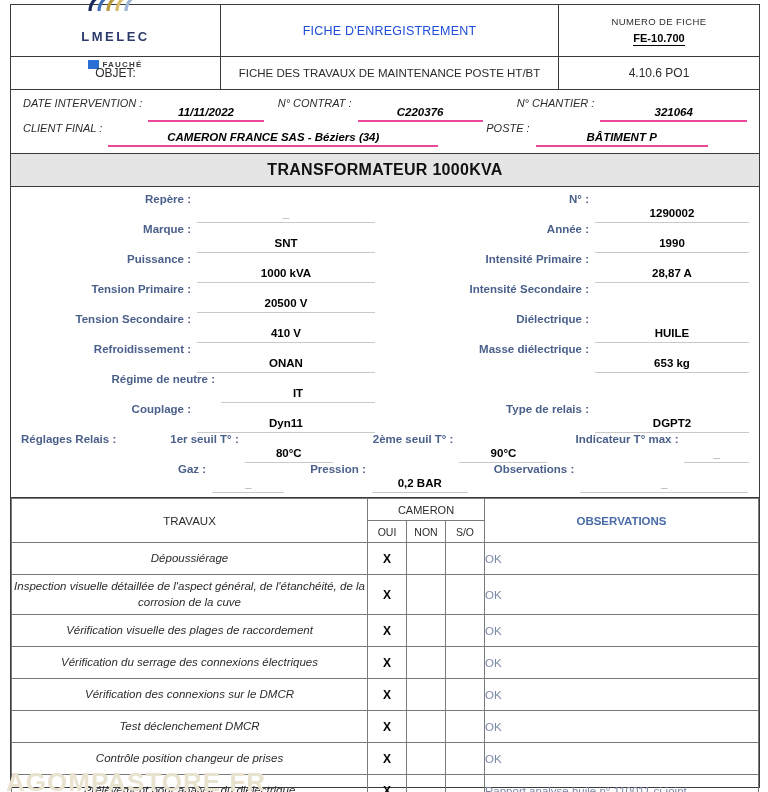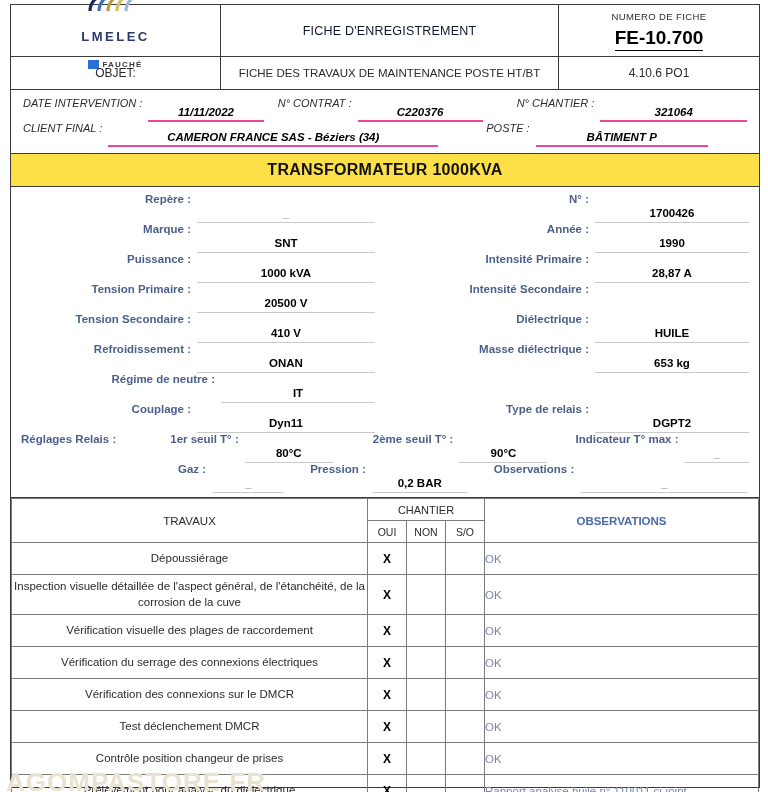--- a/index.html
+++ b/index.html
@@ -32,31 +32,31 @@
   }
   .hdr-logo {
     width: 210px;
     border-right: 1.5px solid #3a3a3a;
     display: flex; align-items: center; justify-content: center;
   }
   .hdr-title {
     flex: 1;
     border-right: 1.5px solid #3a3a3a;
     display: flex; align-items: center; justify-content: center;
-    font-size: 12.5px; letter-spacing: .2px; color: #0f172a;
+    font-size: 12.5px; letter-spacing: .2px; color: #1d4ed8;
   }
   .hdr-num {
     width: 200px;
     display: flex; flex-direction: column;
     align-items: center; justify-content: center;
     gap: 5px;
   }
   .hdr-num-lbl { font-size: 9.5px; letter-spacing: .4px; color: #2b2b2b; }
   .hdr-num-val {
-    font-size: 19px; font-weight: bold; color: #000;
+    font-size: 11px; font-weight: bold; color: #000;
     border-bottom: 1.6px solid #000; padding-bottom: 1px;
   }
 
   .objrow {
     display: flex;
     border-bottom: 1.5px solid #3a3a3a;
     height: 33px;
   }
   .obj-lbl {
     width: 210px; border-right: 1.5px solid #3a3a3a;
@@ -89,21 +89,21 @@
   .ifield {
     border-bottom: 2px solid #ec4899;
     font-size: 11.5px; font-weight: bold; font-style: italic;
     color: #000; text-align: center;
     padding-bottom: 2px;
     align-self: flex-end;
   }
 
   
   .tband {
-    background: #fde047;
+    background: #e5e5e5;
     border-bottom: 1.5px solid #3a3a3a;
     height: 33px;
     display: flex; align-items: center; justify-content: center;
     font-size: 16px; font-weight: bold; letter-spacing: .3px; color: #111;
   }
 
   
   .specs { padding: 6px 0 4px 0; border-bottom: 1.5px solid #3a3a3a; }
   .srow { display: flex; height: 30px; }
   .shalf { width: 50%; display: flex; align-items: baseline; padding: 0 10px; }
@@ -160,21 +160,21 @@
   .th-sub {
     font-size: 10.5px; font-weight: normal; color: #2b2b2b;
     text-align: center; height: 21px;
   }
   .th-obs {
     font-size: 11.5px; font-weight: bold; color: #4a6ba8;
     text-align: center; height: 44px;
   }
   td.task {
     font-size: 11.5px; color: #2b2b2b;
-    text-align: center; padding: 4px 8px; line-height: 1.35;
+    text-align: center; padding: 4px 8px; line-height: 1.35; font-style: italic;
   }
   td.mark {
     text-align: center; font-size: 12px; font-weight: bold; color: #000;
   }
   td.obs {
     font-size: 11.5px; color: #7b87a6;
     padding-left: 12px;
   }
   .row-h  { height: 32px; }
   .row-h2 { height: 40px; margin-top: 12px; }
@@ -264,21 +264,21 @@
 
   <div class="specs">
 
     <div class="srow">
       <div class="shalf left">
         <span class="slbl">Repère :</span>
         <span class="sval blank">_</span>
       </div>
       <div class="shalf right">
         <span class="slbl">N° :</span>
-        <span class="sval">1700426</span>
+        <span class="sval">1290002</span>
       </div>
     </div>
 
     <div class="srow">
       <div class="shalf left">
         <span class="slbl">Marque :</span>
         <span class="sval">SNT</span>
       </div>
       <div class="shalf right">
         <span class="slbl">Année :</span>
@@ -371,21 +371,21 @@
     <colgroup>
       <col style="width:356px">
       <col style="width:39px">
       <col style="width:39px">
       <col style="width:39px">
       <col style="width:274px">
     </colgroup>
     <thead>
       <tr>
         <th class="th-travaux" rowspan="2">TRAVAUX</th>
-        <th class="th-eff" colspan="3">CHANTIER</th>
+        <th class="th-eff" colspan="3">CAMERON</th>
         <th class="th-obs" rowspan="2">OBSERVATIONS</th>
       </tr>
       <tr>
         <th class="th-sub">OUI</th>
         <th class="th-sub">NON</th>
         <th class="th-sub">S/O</th>
       </tr>
     </thead>
     <tbody>
       <tr class="row-h">

